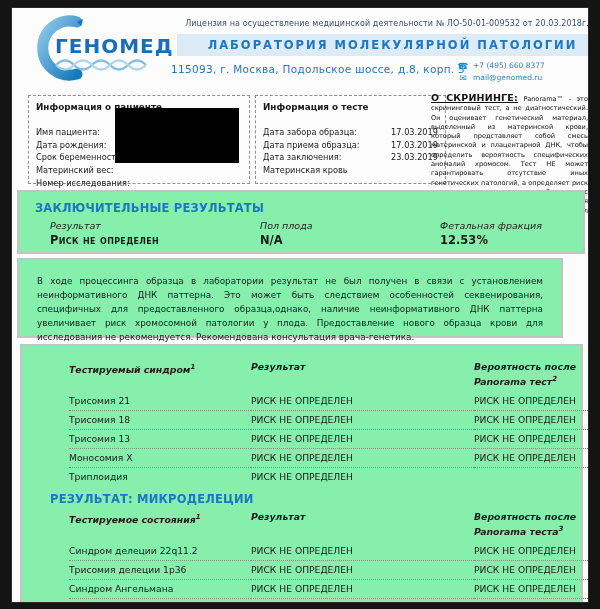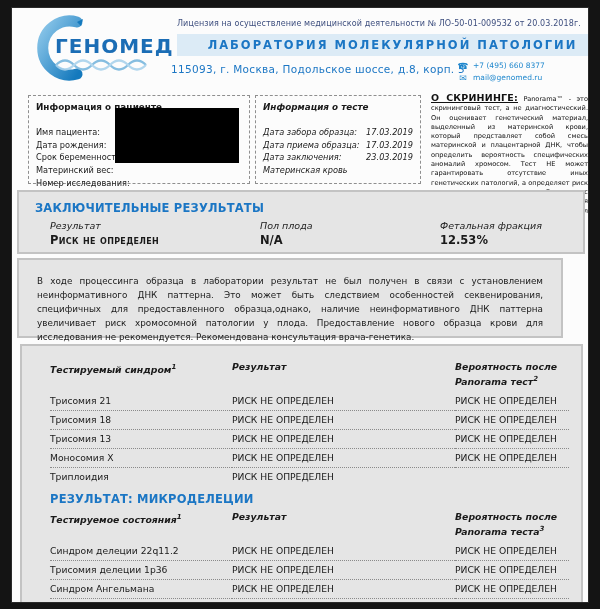--- a/index.html
+++ b/index.html
@@ -13,21 +13,21 @@
   }
   .page {
     position:absolute; left:12px; top:8px; width:576px; height:594px;
     background:#fcfcfc; overflow:hidden;
     box-shadow:0 0 0 1px #2a2a2a;
   }
   
   .logo { position:absolute; left:10px; top:4px; width:155px; height:74px; }
   .hdr-license {
     position:absolute; left:165px; top:11px; width:412px;
-    font-size:8px; color:#3d4e7e; letter-spacing:.1px; text-align:left;
+    font-size:8px; color:#3d4e7e; letter-spacing:.1px; text-align:right;
   }
   .hdr-strip {
     position:absolute; left:165px; top:26px; width:412px; height:22px;
     background:#dcebf6; display:flex; align-items:center; justify-content:center;padding-left:19px;
   }
   .hdr-strip span {
     color:#1b76c4; font-weight:bold; font-size:11.5px; letter-spacing:2px; white-space:nowrap;
   }
   .hdr-address {
     position:absolute; left:159px; top:55px; width:300px;
@@ -40,43 +40,43 @@
   .hdr-contacts .row { display:flex; align-items:center; gap:4px; }
   .ci { font-size:9px; color:#1e87cd; width:12px; text-align:center; }
   
   .ibox {
     position:absolute; border:1px dashed #8f8f8f; background:#fcfcfc;
     padding:5px 7px; font-size:8.2px; line-height:12.8px;
   }
   .ibox .title { font-weight:bold; font-size:8.8px; margin-bottom:12px; }
   .patient-box { left:16px; top:87px; width:222px; height:89px; }
   .redaction { position:absolute; left:86px; top:12px; width:124px; height:55px; background:#000; }
-  .test-box { left:243px; top:87px; width:166px; height:89px;font-style:italic; }
+  .test-box { left:243px; top:87px; width:191px; height:89px; }
   .trow { display:flex; justify-content:space-between; }
   .screening {
     position:absolute; left:419px; top:85px; width:157px;
     font-size:6.6px; line-height:9.3px; text-align:justify; color:#111;
   }
   .screening .shead { font-size:9.5px; font-weight:600; letter-spacing:.2px;text-decoration:underline; }
   
-  .gbox { position:absolute; border:2px solid #c3c3c3; background:#e5e5e5; }
+  .gbox { position:absolute; border:2px solid #c3c3c3; background:#86efac; }
   .final-box { left:5px; top:182px; width:568px; height:64px; }
   .blue-h { color:#1b76c4; font-weight:bold; font-size:11.5px; letter-spacing:.2px; }
   .final-title { position:absolute; left:16px; top:9px; }
   .fr-item { position:absolute; top:28px; }
   .fr-item .lbl { font-style:italic; font-size:9.5px; color:#222; }
   .fr-item .val { font-weight:bold; font-size:11.5px; margin-top:2px; }
   .fr-item .val.sc { font-variant:small-caps; letter-spacing:.3px; }
   .fr-a { left:31px; } .fr-b { left:241px; } .fr-c { left:421px; }
   .para-box {
     left:5px; top:250px; width:546px; height:80px;
     padding:14px 18px 0 18px; font-size:8.8px; line-height:14px; text-align:justify;
   }
   .results-box { left:8px; top:336px; width:563px; height:300px; padding:10px 12px 0 28px; }
-  .rtable { width:100%; border-collapse:collapse; table-layout:fixed; margin-top:2px; }
+  .rtable { width:100%; border-collapse:collapse; table-layout:fixed; margin-top:2px;margin-left:19px; }
   .rtable col.c1 { width:182px; } .rtable col.c2 { width:223px; }
   .rtable th {
     text-align:left; font-style:italic; font-weight:bold; font-size:9.3px;
     vertical-align:top; padding:3px 0 4px 0; line-height:12px;
   }
   .rtable td {
     font-size:9.2px; padding:3px 0 4px 0; height:13px;
     border-bottom:1px dotted #8a8a8a; vertical-align:middle; white-space:nowrap;
   }
   .rtable tr.no-line td { border-bottom:none; }

